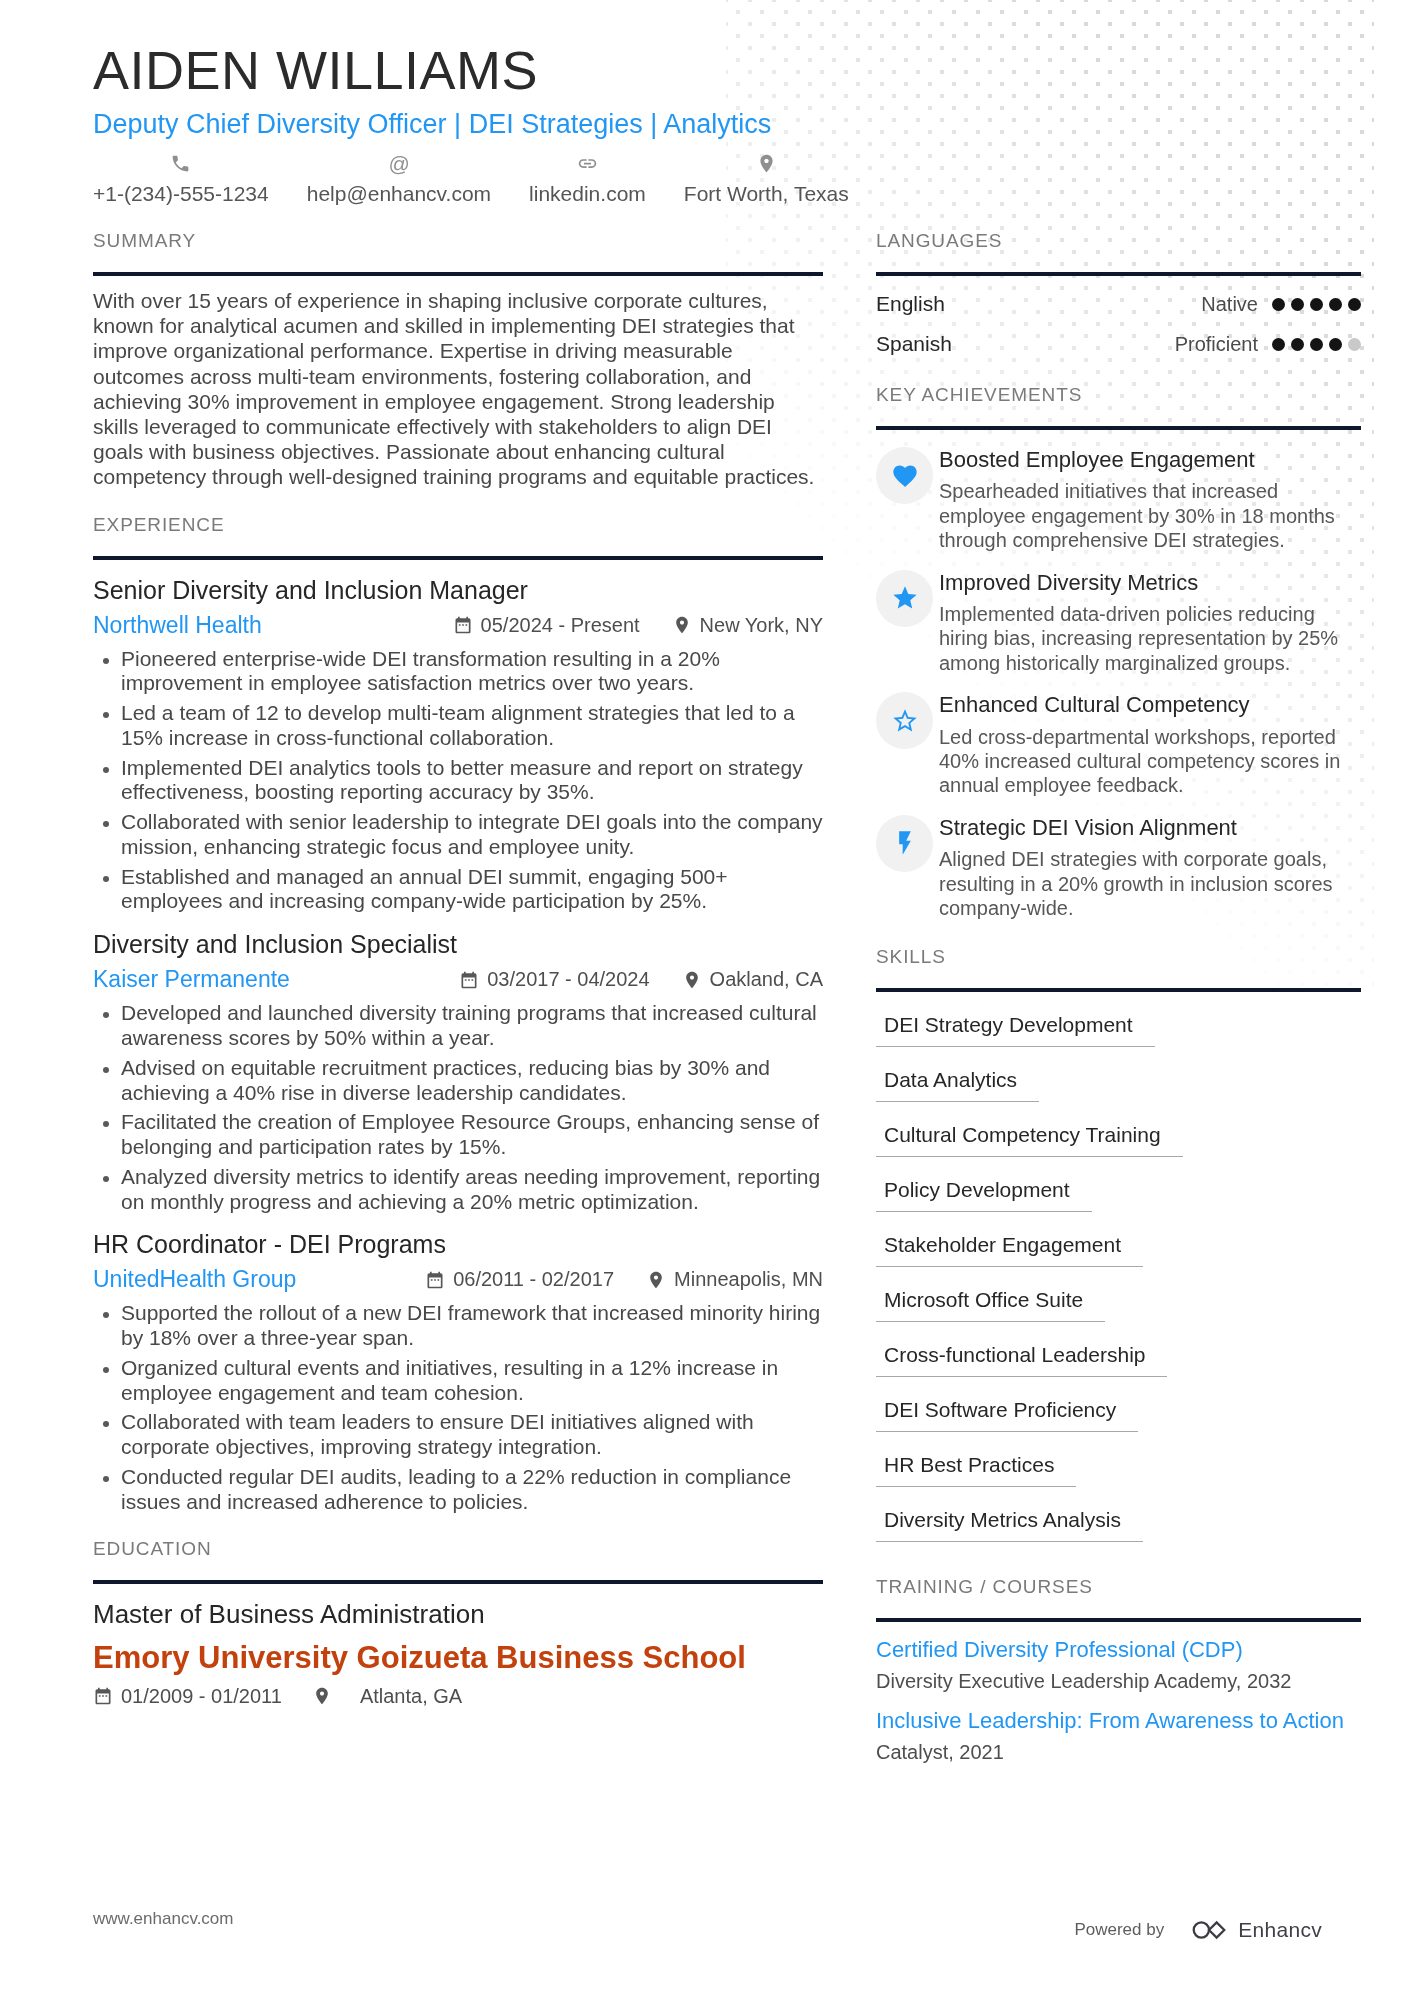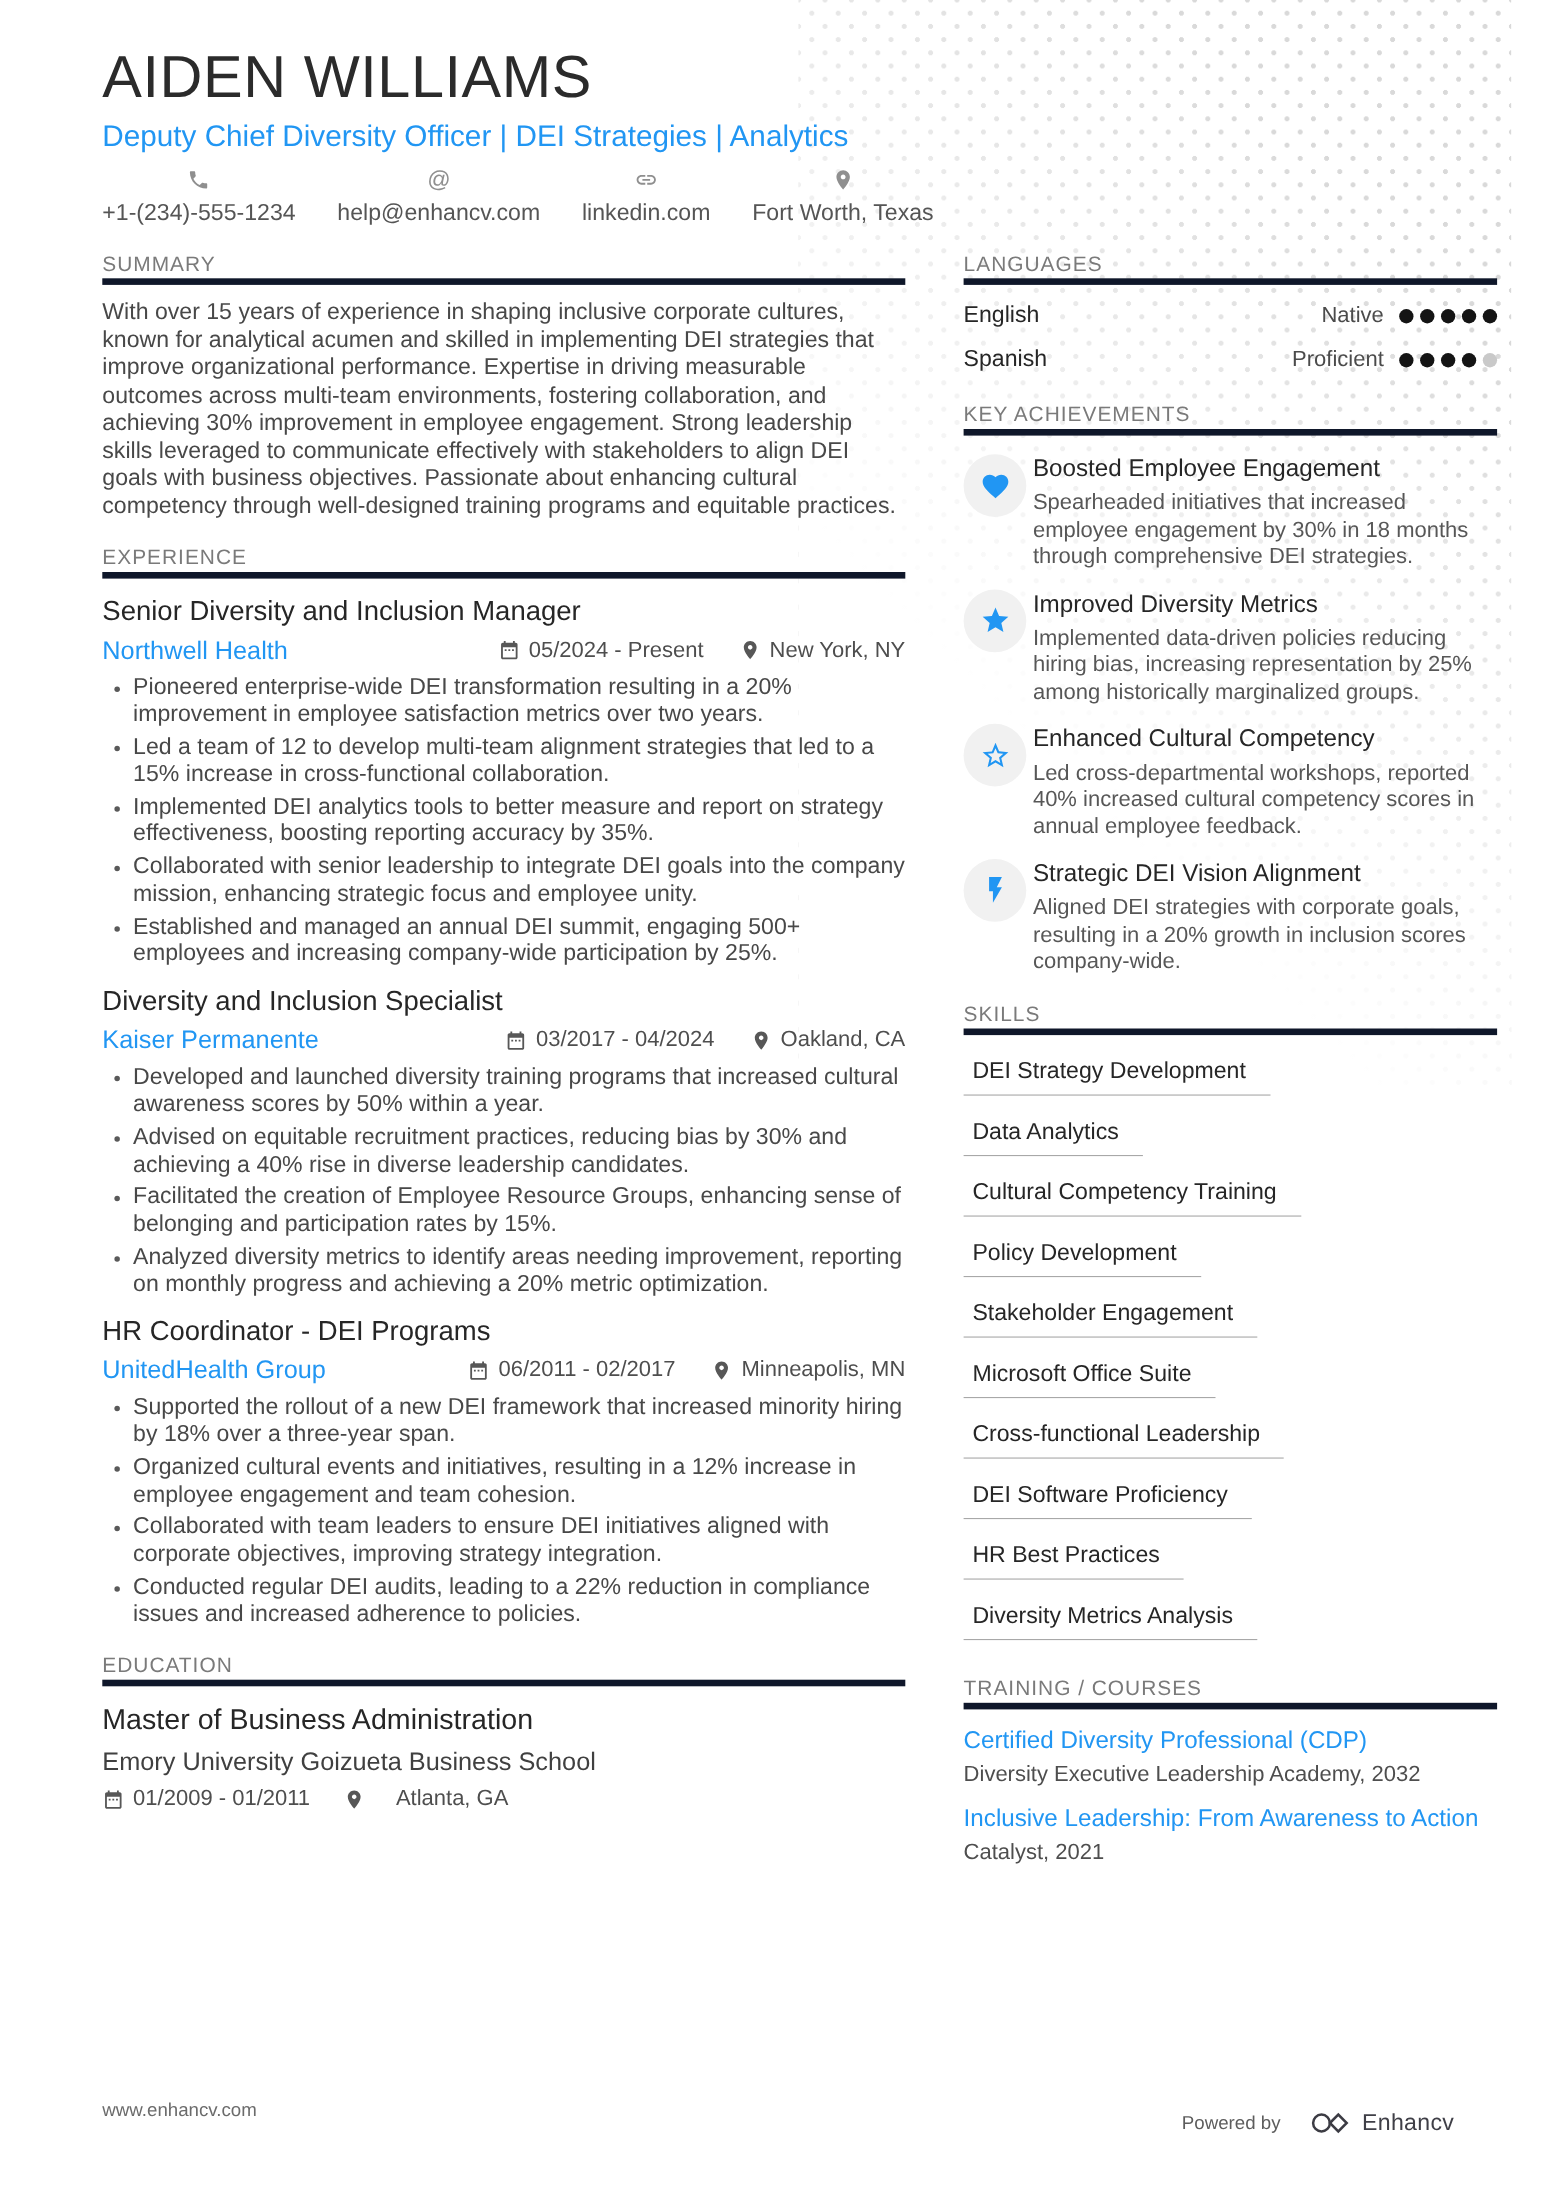--- a/index.html
+++ b/index.html
@@ -27,41 +27,41 @@
   .cicon svg { width:100%; height:100%; }
   .at-glyph { font-size:21px; color:#8f8f8f; line-height:1; }
 
   
   .columns { display:flex; gap:53px; margin-top:24px; }
   .col-left { width:730px; flex:0 0 730px; }
   .col-right { width:485px; flex:0 0 485px; }
 
   .section { margin-top:24px; }
   .section:first-child { margin-top:0; }
-  .section-heading { font-size:19px; letter-spacing:0.9px; color:#7a7a7a; padding-bottom:1px;
-    border-bottom:6px solid #0f172a; }
+  .section-heading { font-size:19px; letter-spacing:0.9px; color:#7a7a7a; padding-bottom:20px;
+    border-bottom:4px solid #0f172a; }
 
   .summary-text { margin-top:12px; font-size:21px; line-height:1.2; color:#484848; }
 
   
   .job { margin-top:15px; }
   .job-title { font-size:25px; color:#262626; line-height:1.2; }
   .job-meta { display:flex; align-items:center; margin-top:7px; }
   .company { font-size:23px; color:#2196f3; flex:1 1 auto; }
   .meta-group { display:flex; align-items:center; gap:8px; font-size:20px; color:#4e4e4e; white-space:nowrap; }
   .meta-group + .meta-group { margin-left:32px; }
   .micon { display:inline-flex; width:20px; height:20px; color:#575757; }
   .micon svg { width:100%; height:100%; }
   .job ul { margin:8px 0 2px; padding-left:28px; }
   .job li { font-size:21px; line-height:1.18; color:#484848; margin-bottom:5px; }
   .job li::marker { color:#595959; font-size:19px; }
 
   
   .degree { font-size:26px; color:#262626; margin-top:15px; line-height:1.2; }
-  .school { font-size:23px; color:#404040; margin-top:8px; line-height:1.2; }
+  .school { font-size:31px; color:#c2410c; margin-top:8px; line-height:1.2;font-weight:bold; }
   .edu-meta { display:flex; align-items:center; margin-top:9px; }
   .edu-meta .meta-group + .meta-group { margin-left:30px;gap:28px; }
 
   
   .lang-row { display:flex; align-items:center; justify-content:space-between; margin-top:16px; }
   .lang-name { font-size:21px; color:#262626; }
   .lang-right { display:flex; align-items:center; gap:14px; }
   .lang-level { font-size:20px; color:#4b4b4b; }
   .rating { display:flex; gap:6px; }
   .dot { width:13px; height:13px; border-radius:50%; background:#c9c9c9; }

